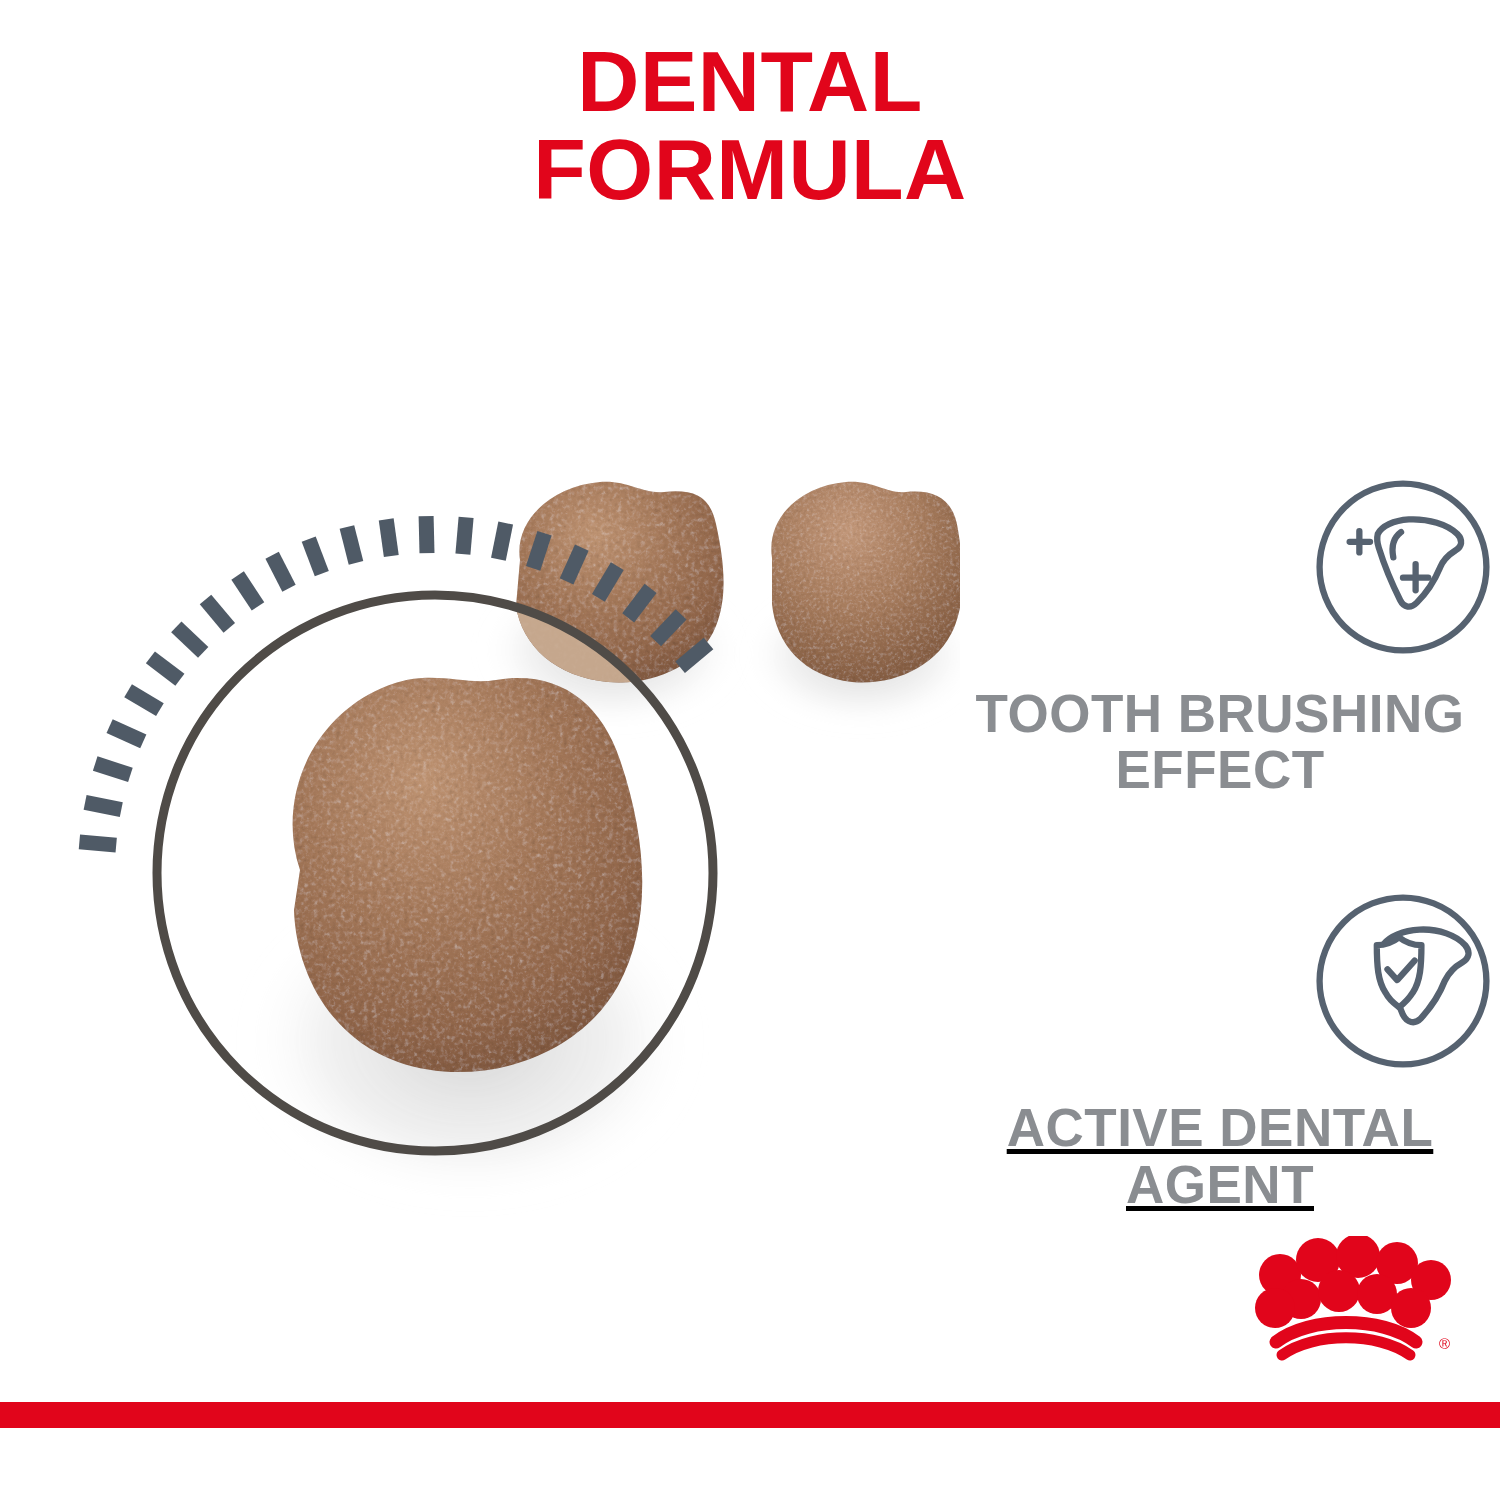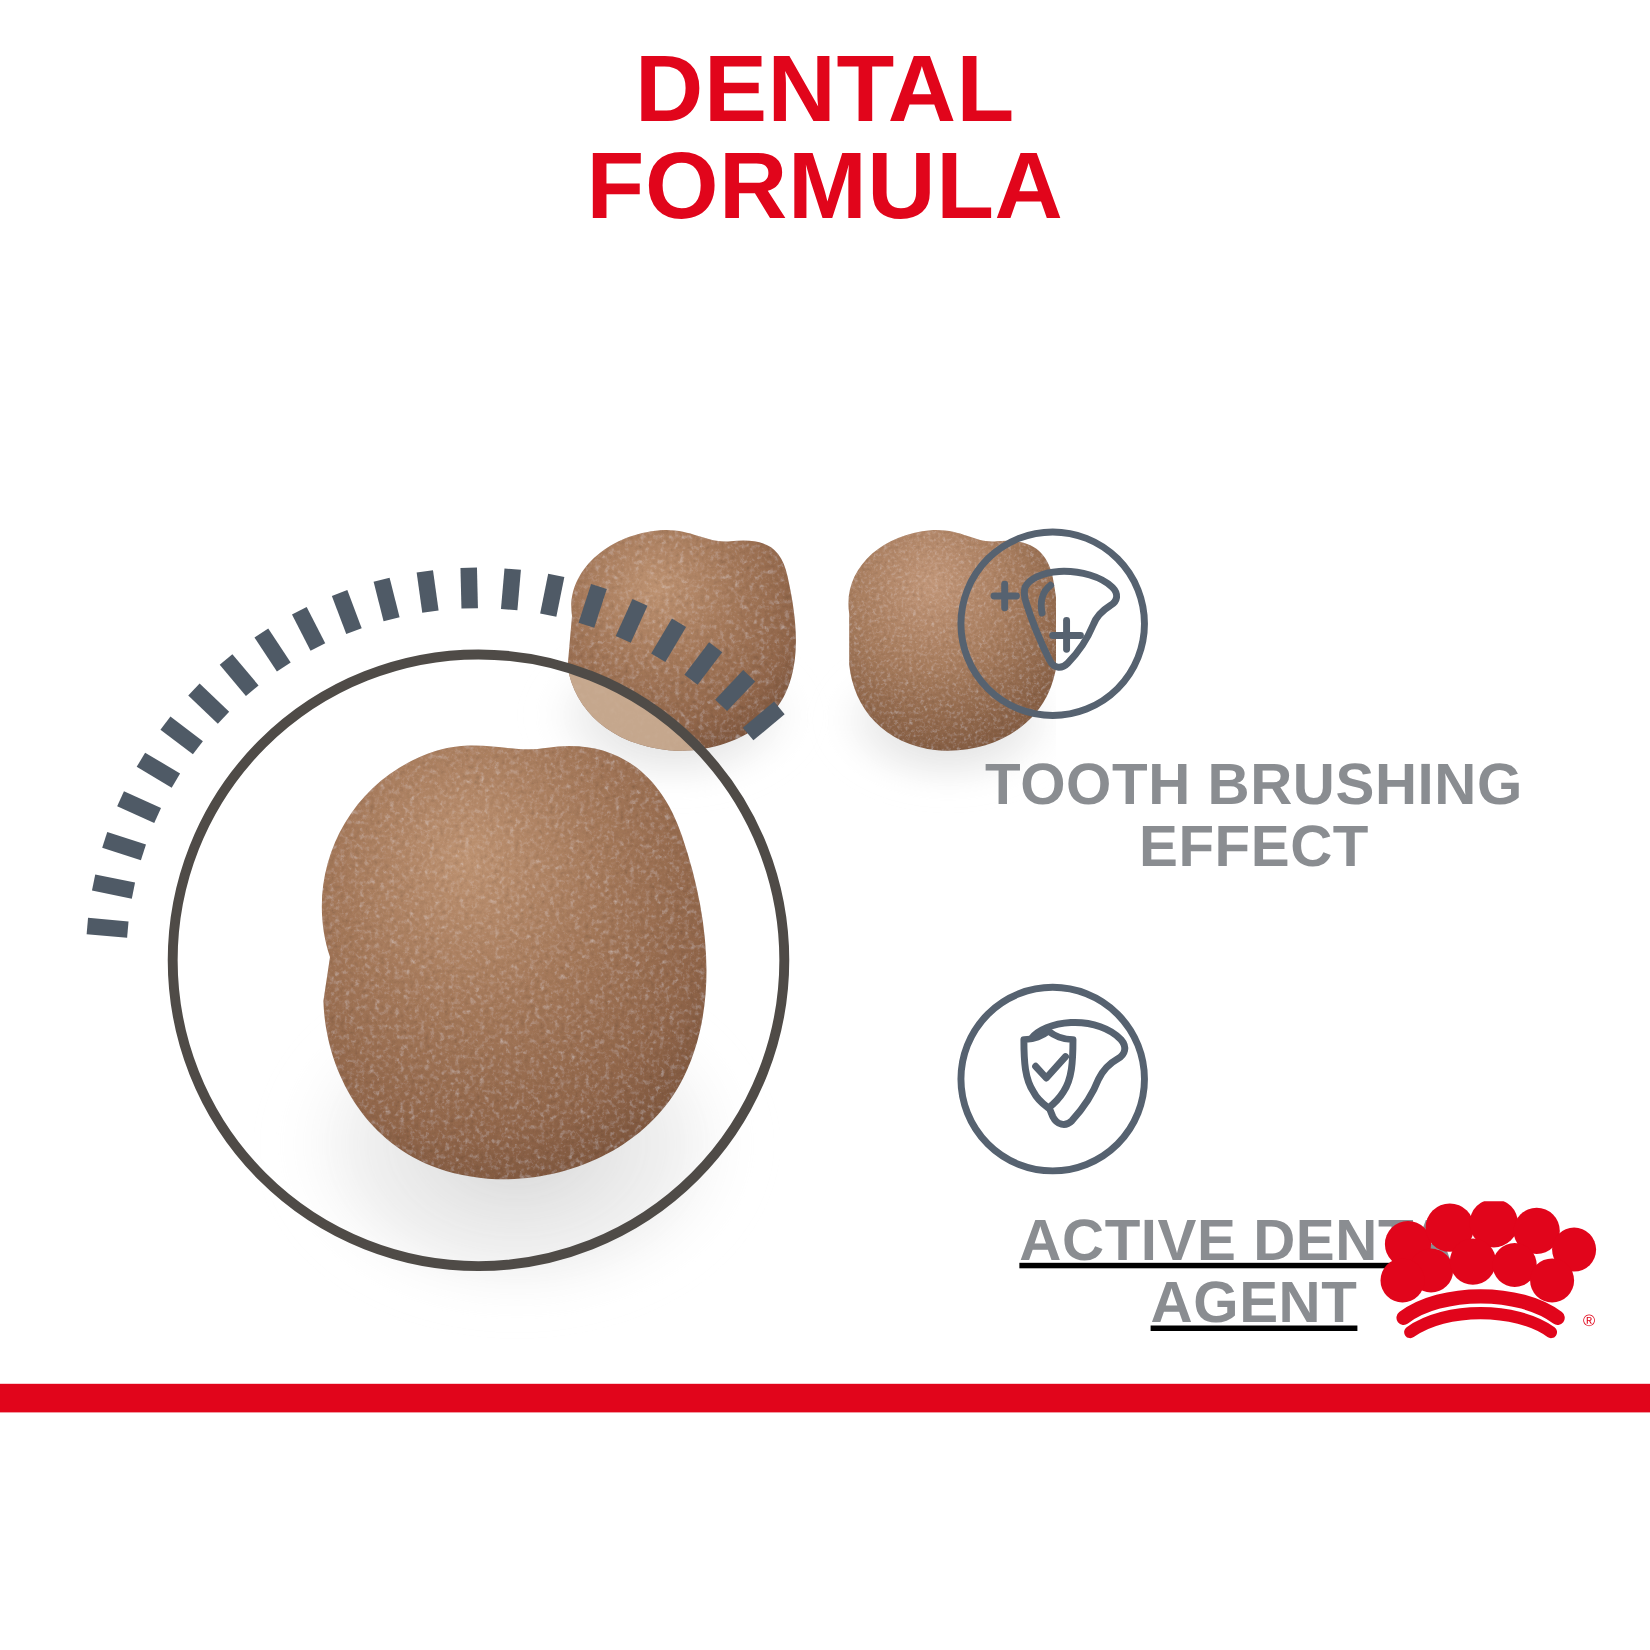--- a/index.html
+++ b/index.html
@@ -6,21 +6,21 @@
 
   html, body {
     width:1500px; height:1500px;
     background:#ffffff;
     font-family:"Liberation Sans", sans-serif;
     overflow:hidden;
   }
 
   #stage {
     position:relative;
-    width:1500px; height:1284px;
+    width:1500px; height:1428px;
     background:#ffffff;
   }
 
   
   #title {
     position:absolute;
     left:0; top:38px;
     width:1500px;
     text-align:center;
     color:#E1051B;
@@ -44,21 +44,21 @@
   #benefits {
     position:absolute;
     left:860px; top:470px;
     width:640px;
   }
 
   .benefit {
     width:100%;
     display:flex;
     flex-direction:column;
-    align-items:flex-start;
+    align-items:flex-end;
   }
   .benefit + .benefit { margin-top:86px;text-decoration:underline; }
 
   .benefit-icon {
     width:194px; height:194px;
     display:block;
   }
 
   .benefit-label {
     margin-top:22px;

